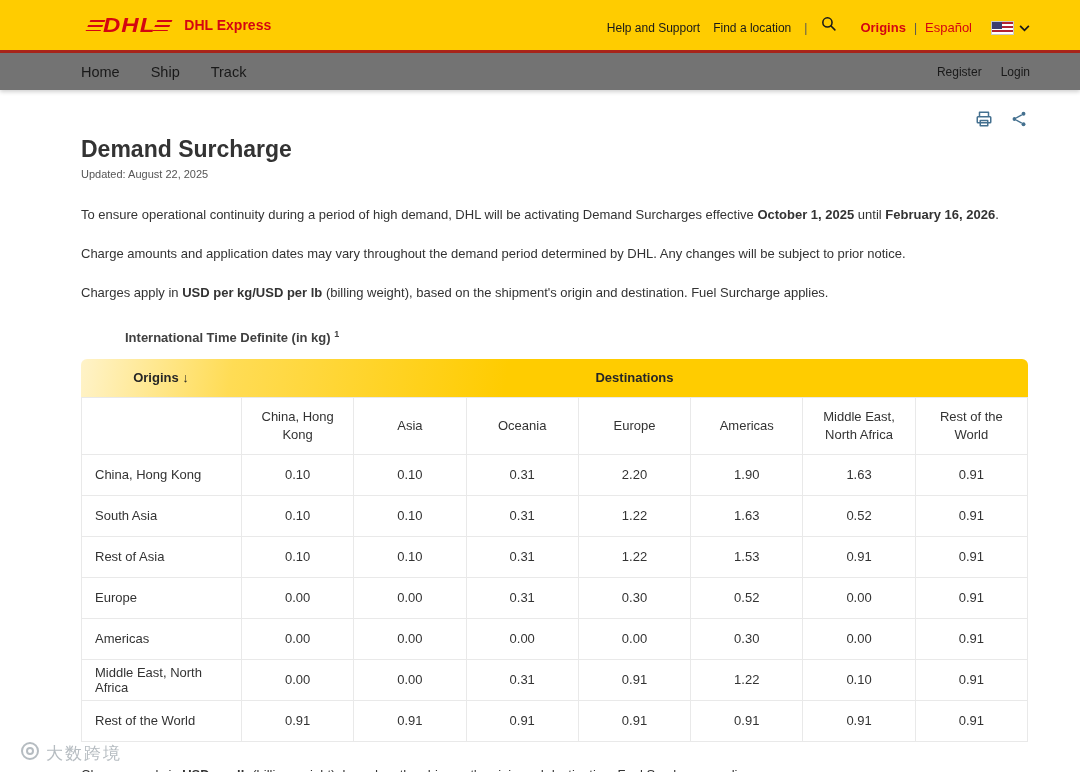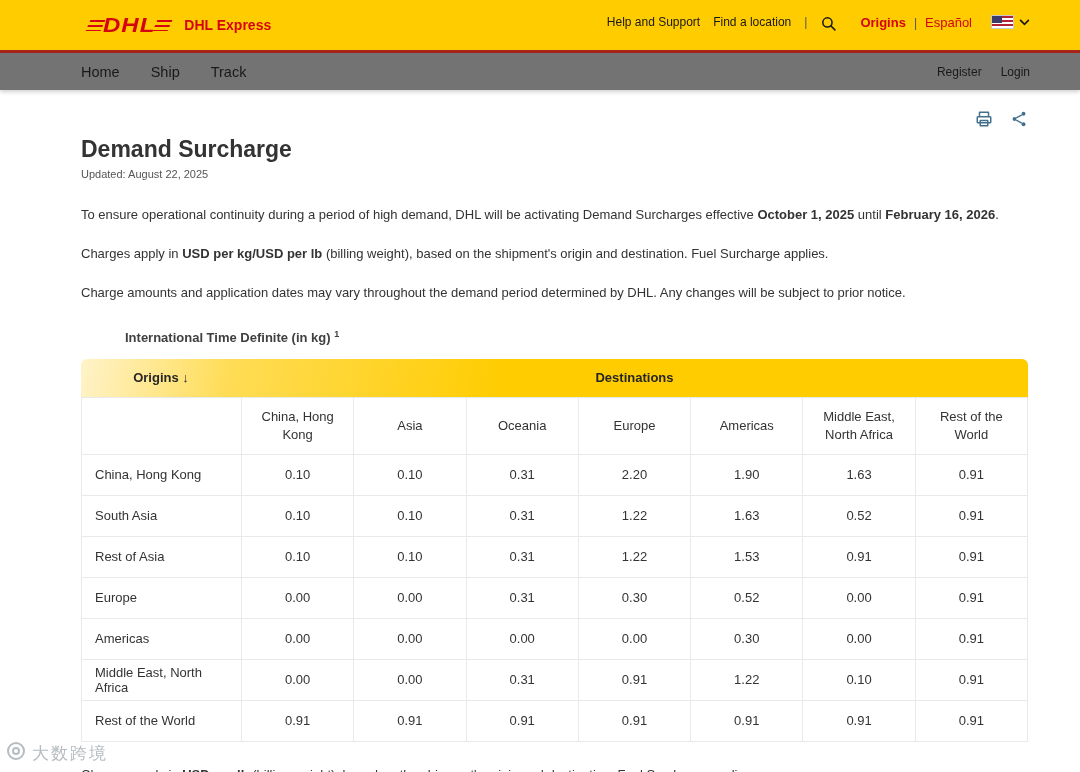--- a/index.html
+++ b/index.html
@@ -23,21 +23,21 @@
     display:inline-block; width:15px; height:11px;
     background:repeating-linear-gradient(to bottom,#D40511 0 2.4px,transparent 2.4px 4.8px);
     transform:skewX(-24deg);
   }
   .logo-text {
     color:#D40511; font-weight:800; font-style:italic; font-size:24px;
     letter-spacing:1px; transform:scaleY(.85); line-height:1;
   }
   .brand-name { color:#D40511; font-weight:700; font-size:14px; margin-left:14px; }
 
-  .top-right { display:flex; align-items:flex-start; gap:13px; font-size:12px; color:#191919; }
+  .top-right { display:flex; align-items:flex-end; gap:13px; font-size:12px; color:#191919; }
   .top-link { cursor:pointer; }
   .vdiv { color:#555; }
   .icon-btn { display:flex; align-items:center; cursor:pointer; background:none; border:none; padding:0; }
   .lang-group { display:flex; align-items:center; gap:8px; margin-left:10px; }
   .lang-en { color:#D40511; font-weight:700; font-size:13px; cursor:pointer; }
   .lang-es { color:#D40511; font-size:13px; cursor:pointer; }
   .flag-group { display:flex; align-items:center; gap:5px; margin-left:6px; cursor:pointer; }
   .flag {
     width:23px; height:14px; position:relative; border:1px solid #c9c9c9;
     background:repeating-linear-gradient(to bottom,#B22234 0 2px,#fff 2px 4px);
@@ -84,21 +84,21 @@
     border:1px solid #e9e9e9; padding:2px 8px; height:41px;
     text-align:center; font-weight:400; color:#333; vertical-align:middle;
   }
   table.rates thead th { height:57px; line-height:1.4; }
   table.rates td.origin-cell { text-align:left; padding-left:13px; }
 
   .footer-note { font-size:13px; color:#333; margin:25px 0 0; }
 
   
   .watermark {
-    position:absolute; left:6px; bottom:6px; z-index:5;
+    position:absolute; left:20px; bottom:6px; z-index:5;
     display:flex; align-items:center; gap:6px;
     color:#97a0a7; opacity:.7; font-size:17px; letter-spacing:2px;
   }
 </style>
 </head>
 <body>
 
 <header class="topbar">
   <div class="brand">
     <span class="dhl-logo">
@@ -170,23 +170,23 @@
         </svg>
       </span>
     </button>
   </div>
 
   <h1>Demand Surcharge</h1>
   <p class="updated">Updated: August 22, 2025</p>
 
   <p class="body-text"><span>To ensure operational continuity during a period of high demand, DHL will be activating Demand Surcharges effective </span><strong>October 1, 2025</strong><span> until </span><strong>February 16, 2026</strong><span>.</span></p>
 
+  <p class="body-text">Charge amounts and application dates may vary throughout the demand period determined by DHL. Any changes will be subject to prior notice.</p>
+
   <p class="body-text"><span>Charges apply in </span><strong>USD per kg/USD per lb</strong><span> (billing weight), based on the shipment's origin and destination. Fuel Surcharge applies.</span></p>
-
-  <p class="body-text">Charge amounts and application dates may vary throughout the demand period determined by DHL. Any changes will be subject to prior notice.</p>
 
   <p class="table-heading"><span>International Time Definite (in kg)</span> <sup>1</sup></p>
 
   <div class="band">
     <div class="band-origins">Origins ↓</div>
     <div class="band-destinations">Destinations</div>
   </div>
 
   <table class="rates">
     <colgroup>

